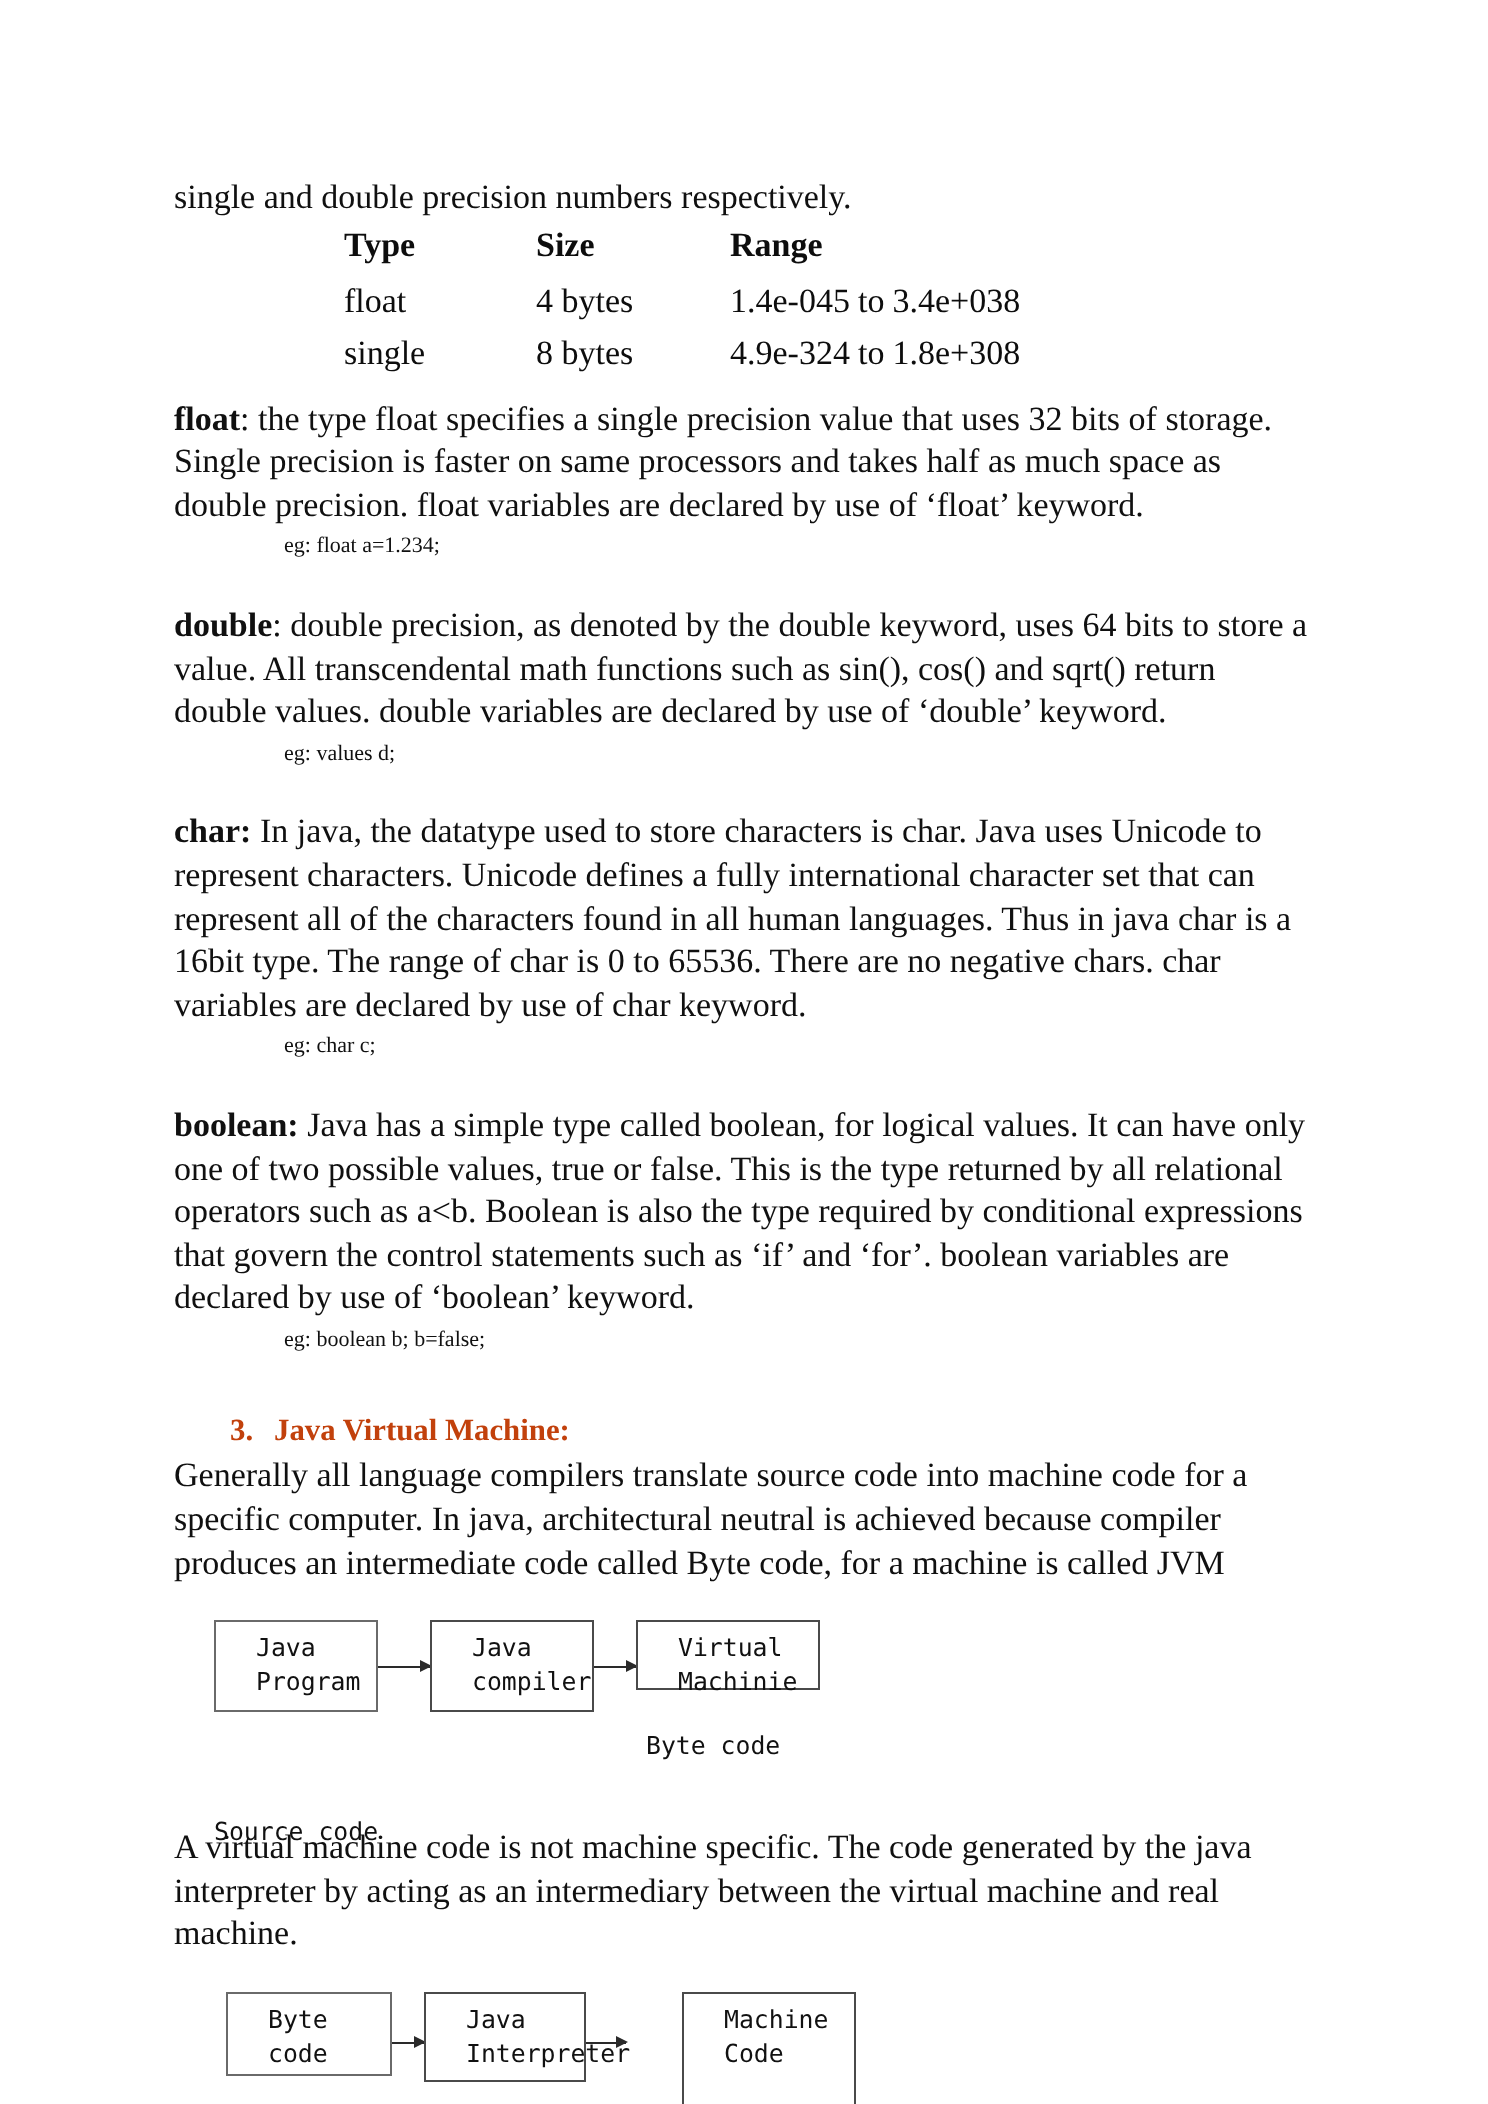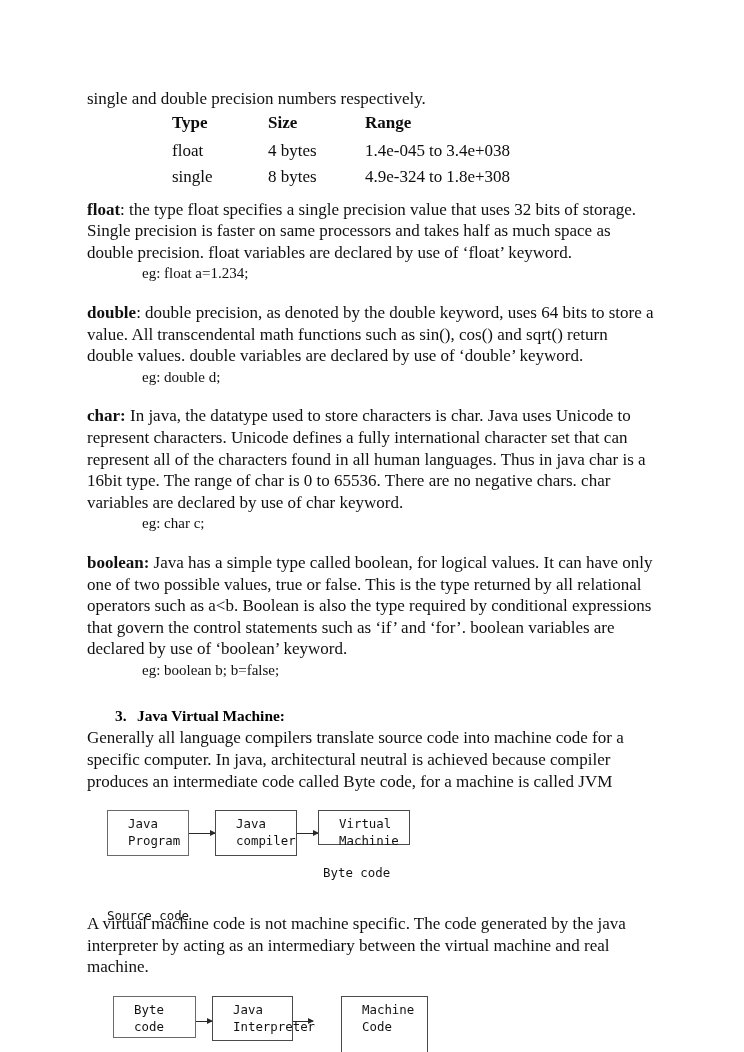--- a/index.html
+++ b/index.html
@@ -34,21 +34,21 @@
     font-size: 17px;
     line-height: 21.6px;
     text-align: left;
     margin: 0;
     color: #101010;
   }
   .para b, .bold {
     font-weight: bold;
   }
   .eg {
-    font-size: 15px;
+    font-size: 11px;
     line-height: 21.6px;
     margin: 0;
     padding-left: 55px;
     color: #101010;
   }
   .spacer-sm { height: 9px; }
   .spacer-md { height: 17px; }
   .spacer-lg { height: 24px; }
 
   
@@ -78,21 +78,21 @@
     padding: 0 4px;
   }
 
   
   .heading {
     font-size: 15.4px;
     font-weight: bold;
     line-height: 22px;
     padding-left: 28px;
     margin: 0;
-    color: #000000;
+    color: #c2410c;
   }
   .heading .num {
     display: inline-block;
     width: 22px;
   }
 
   
   .diagram {
     position: relative;
     font-family: "DejaVu Sans Mono", "Liberation Mono", monospace;
@@ -169,21 +169,21 @@
     </table>
 
     <div class="spacer-sm"></div>
 
     <p class="para"><b>float</b><span>: the type float specifies a single precision value that uses 32 bits of storage. Single precision is faster on same processors and takes half as much space as double precision. float variables are declared by use of ‘float’ keyword.</span></p>
     <p class="eg">eg:  float a=1.234;</p>
 
     <div class="spacer-md"></div>
 
     <p class="para"><b>double</b><span>: double precision, as denoted by the double keyword, uses 64 bits to store a value. All transcendental math functions such as sin(), cos() and sqrt() return double values. double variables are declared by use of ‘double’ keyword.</span></p>
-    <p class="eg">eg: double d;</p>
+    <p class="eg">eg: values d;</p>
 
     <div class="spacer-md"></div>
 
     <p class="para"><b>char:</b><span> In java, the datatype used to store characters is char. Java uses Unicode to represent characters. Unicode defines a fully international character set that can represent all of the characters found in all human languages. Thus in java char is a 16bit type. The range of char is 0 to 65536. There are no negative chars. char variables are declared by use of char keyword.</span></p>
     <p class="eg">eg: char c;</p>
 
     <div class="spacer-md"></div>
 
     <p class="para"><b>boolean:</b><span> Java has a simple type called boolean, for logical values. It can have only one of two possible values, true or false. This is the type returned by all relational operators such as a&lt;b. Boolean is also the type required by conditional expressions that govern the control statements such as ‘if’ and ‘for’. boolean variables are declared by use of ‘boolean’ keyword.</span></p>
     <p class="eg">eg: boolean b; b=false;</p>

